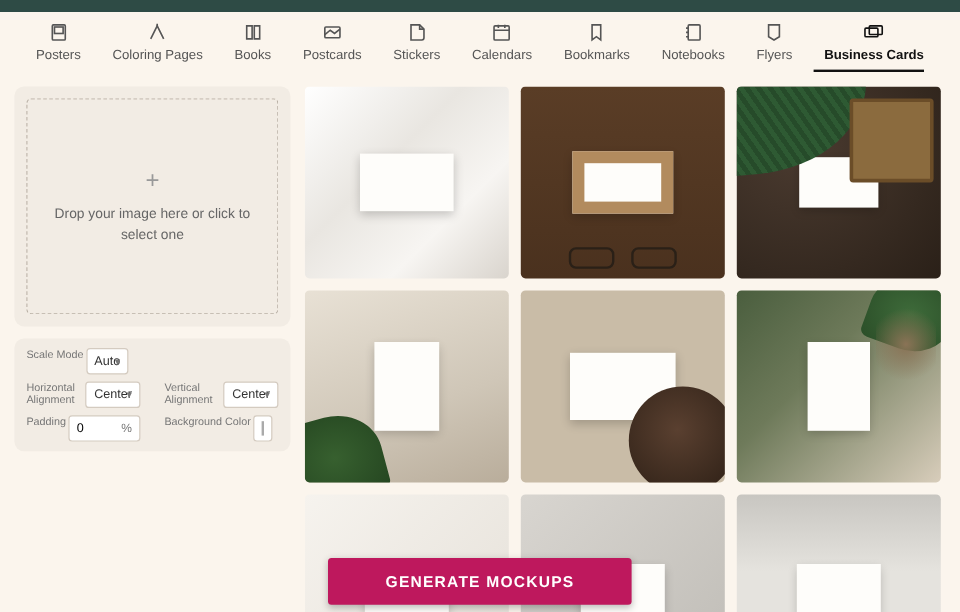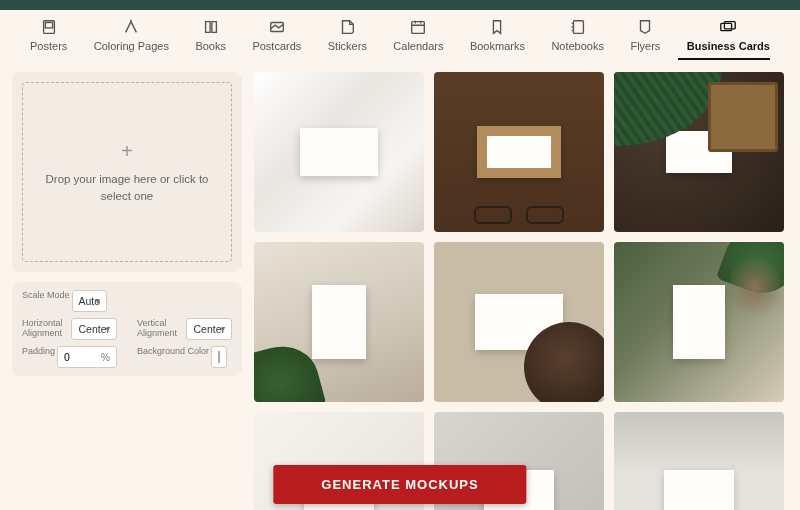--- a/index.html
+++ b/index.html
@@ -42,21 +42,21 @@
   .leaf { position: absolute; width: 70px; height: 60px; background: radial-gradient(ellipse at center, #3e6b3a 0%, #2b4e28 100%); border-radius: 50% 10% 50% 10%; top: -10px; right: -10px; transform: rotate(20deg); }
   .leaf2 { position: absolute; width: 80px; height: 70px; background: radial-gradient(ellipse at center, #37602f 0%, #244520 100%); border-radius: 10% 50% 10% 50%; bottom: -15px; left: -15px; transform: rotate(-15deg); }
   .frond { position:absolute; width:120px; height:90px; top:-20px; left:-10px; background: repeating-linear-gradient(60deg, #2e5a33 0 4px, #264b2a 4px 8px); border-radius: 0 0 80% 0; transform: rotate(-5deg);}
   .glasses { position:absolute; bottom:8px; left:50%; transform:translateX(-50%); width:90px; height:18px;}
   .glasses::before, .glasses::after { content:""; position:absolute; width:34px; height:14px; border:2px solid #2a2017; border-radius:6px; top:0;}
   .glasses::before{ left:0;} .glasses::after{ right:0;}
   .woodframe { border: 10px solid #b28b5e; box-shadow: 0 2px 6px rgba(0,0,0,0.4); }
   .tray { position:absolute; right:6px; top:10px; width:70px; height:70px; background:#8b6b3e; border:3px solid #6b4d28; border-radius:3px;}
   .cup { position:absolute; width:90px; height:90px; border-radius:50%; background: radial-gradient(circle at 45% 40%, #5a4030 0%, #3d2b1f 60%, #2a1c13 100%); right:-10px; bottom:-10px;}
   .dry { position:absolute; width:50px; height:70px; right:4px; top:10px; background: radial-gradient(circle, #8a7356 0%, transparent 70%); }
-  .cta { position: fixed; left: 50%; transform: translateX(-50%); bottom: 6px; background: #b91c1c; color: #fff; font-size: 13px; font-weight: 700; letter-spacing: 1px; padding: 12px 48px; border-radius: 3px; border: none; cursor: pointer; box-shadow: 0 2px 6px rgba(0,0,0,0.25); z-index: 10;}
+  .cta { position: fixed; left: 50%; transform: translateX(-50%); bottom: 6px; background: #be185d; color: #fff; font-size: 13px; font-weight: 700; letter-spacing: 1px; padding: 12px 48px; border-radius: 3px; border: none; cursor: pointer; box-shadow: 0 2px 6px rgba(0,0,0,0.25); z-index: 10;}
 </style>
 </head>
 <body>
 
 <div class="topbar"></div>
 
 <div class="nav" id="nav">
     <div class="nav-item">
       <svg viewBox="0 0 20 20">
         <rect x="4" y="3" width="12" height="14" rx="1"></rect>

